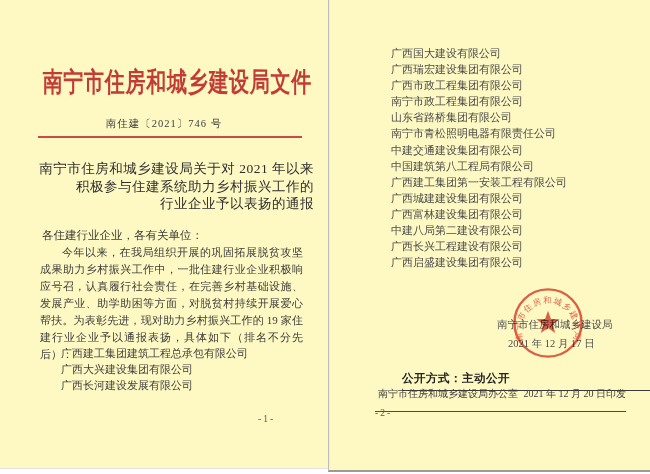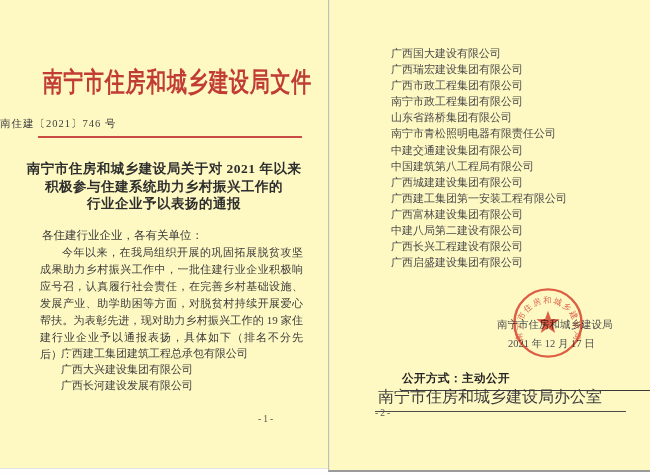--- a/index.html
+++ b/index.html
@@ -17,30 +17,30 @@
     box-shadow:inset 1px 0 0 rgba(0,0,0,0.03);
   }
   
   .red-header{
     position:absolute;top:64px;left:0;width:100%;
     text-align:center;font-weight:bold;font-size:27px;line-height:36px;
     color:#c13c35;transform:scaleX(.74);transform-origin:50% 50%;
     letter-spacing:1px;white-space:nowrap;
   }
   .doc-no{
-    position:absolute;top:117px;left:0;width:100%;text-align:left;
+    position:absolute;top:117px;left:0;width:100%;text-align:center;
     font-size:10.5px;color:#3d3d3d;letter-spacing:1px;
   }
   .red-rule{
     position:absolute;top:136px;left:38px;width:264px;height:2px;
     background:#c94b43;
   }
   .doc-title{
-    position:absolute;top:160px;left:14px;width:300px;text-align:center;
-    font-weight:bold;font-size:13.5px;line-height:17.5px;color:#2e2e2e;
+    position:absolute;top:160px;left:14px;width:300px;text-align:right;
+    font-weight:normal;font-size:13.5px;line-height:17.5px;color:#2e2e2e;
     letter-spacing:.5px;
   }
   .salutation{
     position:absolute;top:228px;left:42px;font-size:11.5px;color:#3b3b3b;
   }
   .body-par{
     position:absolute;top:244px;left:40px;width:263px;margin:0;
     font-size:11px;line-height:17px;text-align:justify;text-indent:2em;
     color:#3b3b3b;
   }
@@ -68,22 +68,22 @@
     opacity:.82;mix-blend-mode:multiply;pointer-events:none;
   }
   .disclosure-row{
     position:absolute;top:368px;left:73px;width:257px;
     border-bottom:1.5px solid #3a3a3a;padding-bottom:4px;
   }
   .disclosure-row span{font-size:11.5px;font-weight:bold;color:#222;letter-spacing:.5px;}
   .issuer-row{
     position:absolute;top:387px;left:46px;width:248px;
     display:flex;justify-content:space-between;align-items:baseline;
-    border-bottom:1.5px solid #4a4a4a;padding:0 0 3px 3px;
-    font-size:16px;color:#3c3c3c;white-space:nowrap;
+    border-bottom:1.5px solid #4a4a4a;padding:0 0 10px 3px;
+    font-size:10px;color:#3c3c3c;white-space:nowrap;
   }
   .pageno-2{position:absolute;top:408px;left:46px;}
 </style>
 </head>
 <body>
 
 <div class="canvas">
 
   <div class="page page-left">
 
@@ -118,22 +118,22 @@
 
     <div class="company-list-2">
       <div class="company">广西国大建设有限公司</div>
       <div class="company">广西瑞宏建设集团有限公司</div>
       <div class="company">广西市政工程集团有限公司</div>
       <div class="company">南宁市政工程集团有限公司</div>
       <div class="company">山东省路桥集团有限公司</div>
       <div class="company">南宁市青松照明电器有限责任公司</div>
       <div class="company">中建交通建设集团有限公司</div>
       <div class="company">中国建筑第八工程局有限公司</div>
+      <div class="company">广西建工集团第一安装工程有限公司</div>
       <div class="company">广西城建建设集团有限公司</div>
-      <div class="company">广西建工集团第一安装工程有限公司</div>
       <div class="company">广西富林建设集团有限公司</div>
       <div class="company">中建八局第二建设有限公司</div>
       <div class="company">广西长兴工程建设有限公司</div>
       <div class="company">广西启盛建设集团有限公司</div>
     </div>
 
     <div class="signature">南宁市住房和城乡建设局</div>
 
     <div class="sign-date">2021 年 12 月 17 日</div>
 
@@ -145,18 +145,19 @@
       </text>
       <polygon fill="#d63d33" points="55,43 52.1,51 43.6,51.3 50.2,56.5 48,64.7 55,60 62,64.7 59.8,56.5 66.4,51.3 57.9,51"></polygon>
     </svg>
 
     <div class="disclosure-row">
       <span>公开方式：主动公开</span>
     </div>
 
     <div class="issuer-row">
       <span>南宁市住房和城乡建设局办公室</span>
+      <span>2021 年 12 月 20 日印发</span>
     </div>
 
     <div class="pageno pageno-2">-2-</div>
   </div>
 
 </div>
 
 </body></html>

